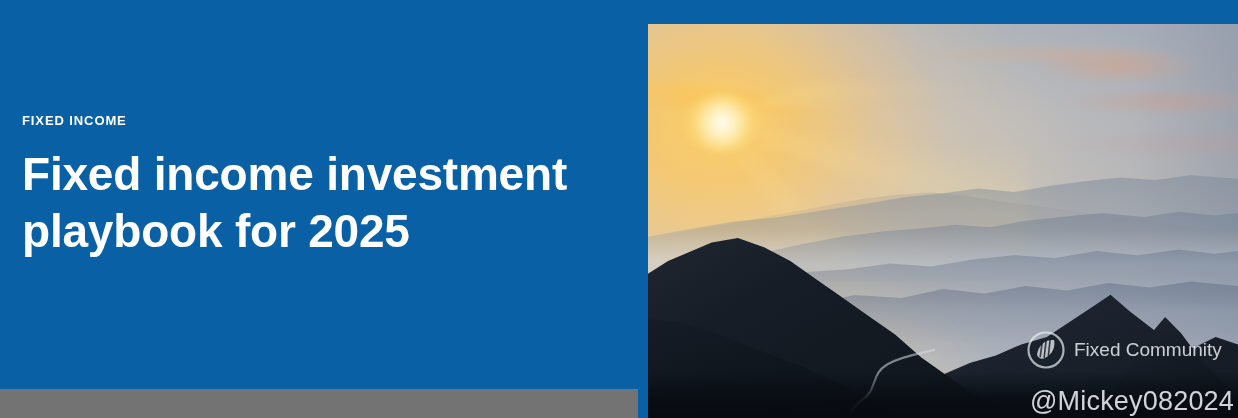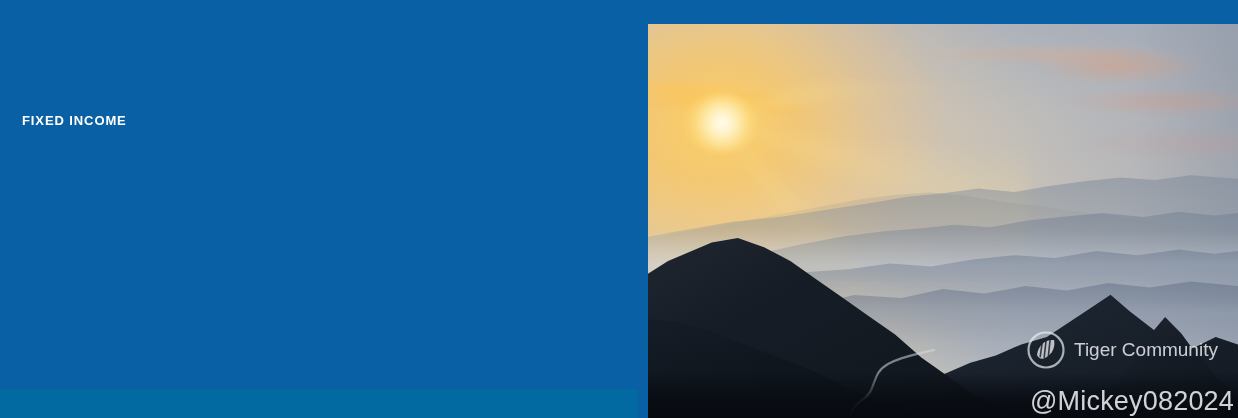--- a/index.html
+++ b/index.html
@@ -11,21 +11,21 @@
   body {
     font-family: "Liberation Sans", sans-serif;
     -webkit-font-smoothing: antialiased;
   }
 
   .banner {
     position: relative;
     width: 1238px;
     height: 418px;
     overflow: hidden;
-    background: #0369a1;
+    background: #737373;
   }
 
   
   .blue-panel {
     position: absolute;
     left: 0;
     top: 0;
     width: 638px;
     height: 389px;
     background: #0a60a5;
@@ -276,20 +276,24 @@
 <body>
 
 <div class="banner">
 
   <div class="blue-panel"></div>
   <div class="top-strip"></div>
   <div class="gutter"></div>
 
   <div class="eyebrow">FIXED INCOME</div>
 
+  <div class="headline">
+    <span class="ln">Fixed income investment</span>
+    <span class="ln">playbook for 2025</span>
+  </div>
 
   <div class="photo">
     <div class="layer sky-base"></div>
     <div class="layer clouds-right"></div>
     <div class="layer cloud-left"></div>
     <div class="layer sun-glow"></div>
     <div class="sun-rays"></div>
     <div class="sun-core"></div>
 
     <div class="layer ridge ridge-mid-lit"></div>
@@ -319,18 +323,18 @@
     <div class="wm-row">
       <span class="wm-logo">
         <svg width="40" height="40" viewBox="0 0 40 40" fill="none">
           <circle cx="20" cy="20" r="17.5" stroke="rgba(235,238,242,0.85)" stroke-width="2.2" fill="none"></circle>
           <path d="M11 25 C 12 15, 20 9, 28 10 C 29.5 16, 27 24, 19 28 C 15.5 29.5, 12.5 28.5, 11 25 Z" fill="rgba(242,244,248,0.92)"></path>
           <path d="M14.2 26.6 L16.2 12.6" stroke="rgba(30,34,42,0.85)" stroke-width="1.6" stroke-linecap="round"></path>
           <path d="M18.2 27.4 L20.0 11.2" stroke="rgba(30,34,42,0.85)" stroke-width="1.6" stroke-linecap="round"></path>
           <path d="M22.4 25.6 L24.0 10.6" stroke="rgba(30,34,42,0.85)" stroke-width="1.6" stroke-linecap="round"></path>
         </svg>
       </span>
-      <span class="wm-name">Tiger Community</span>
+      <span class="wm-name">Fixed Community</span>
     </div>
     <div class="wm-handle">@Mickey082024</div>
   </div>
 
 </div>
 
 </body></html>

